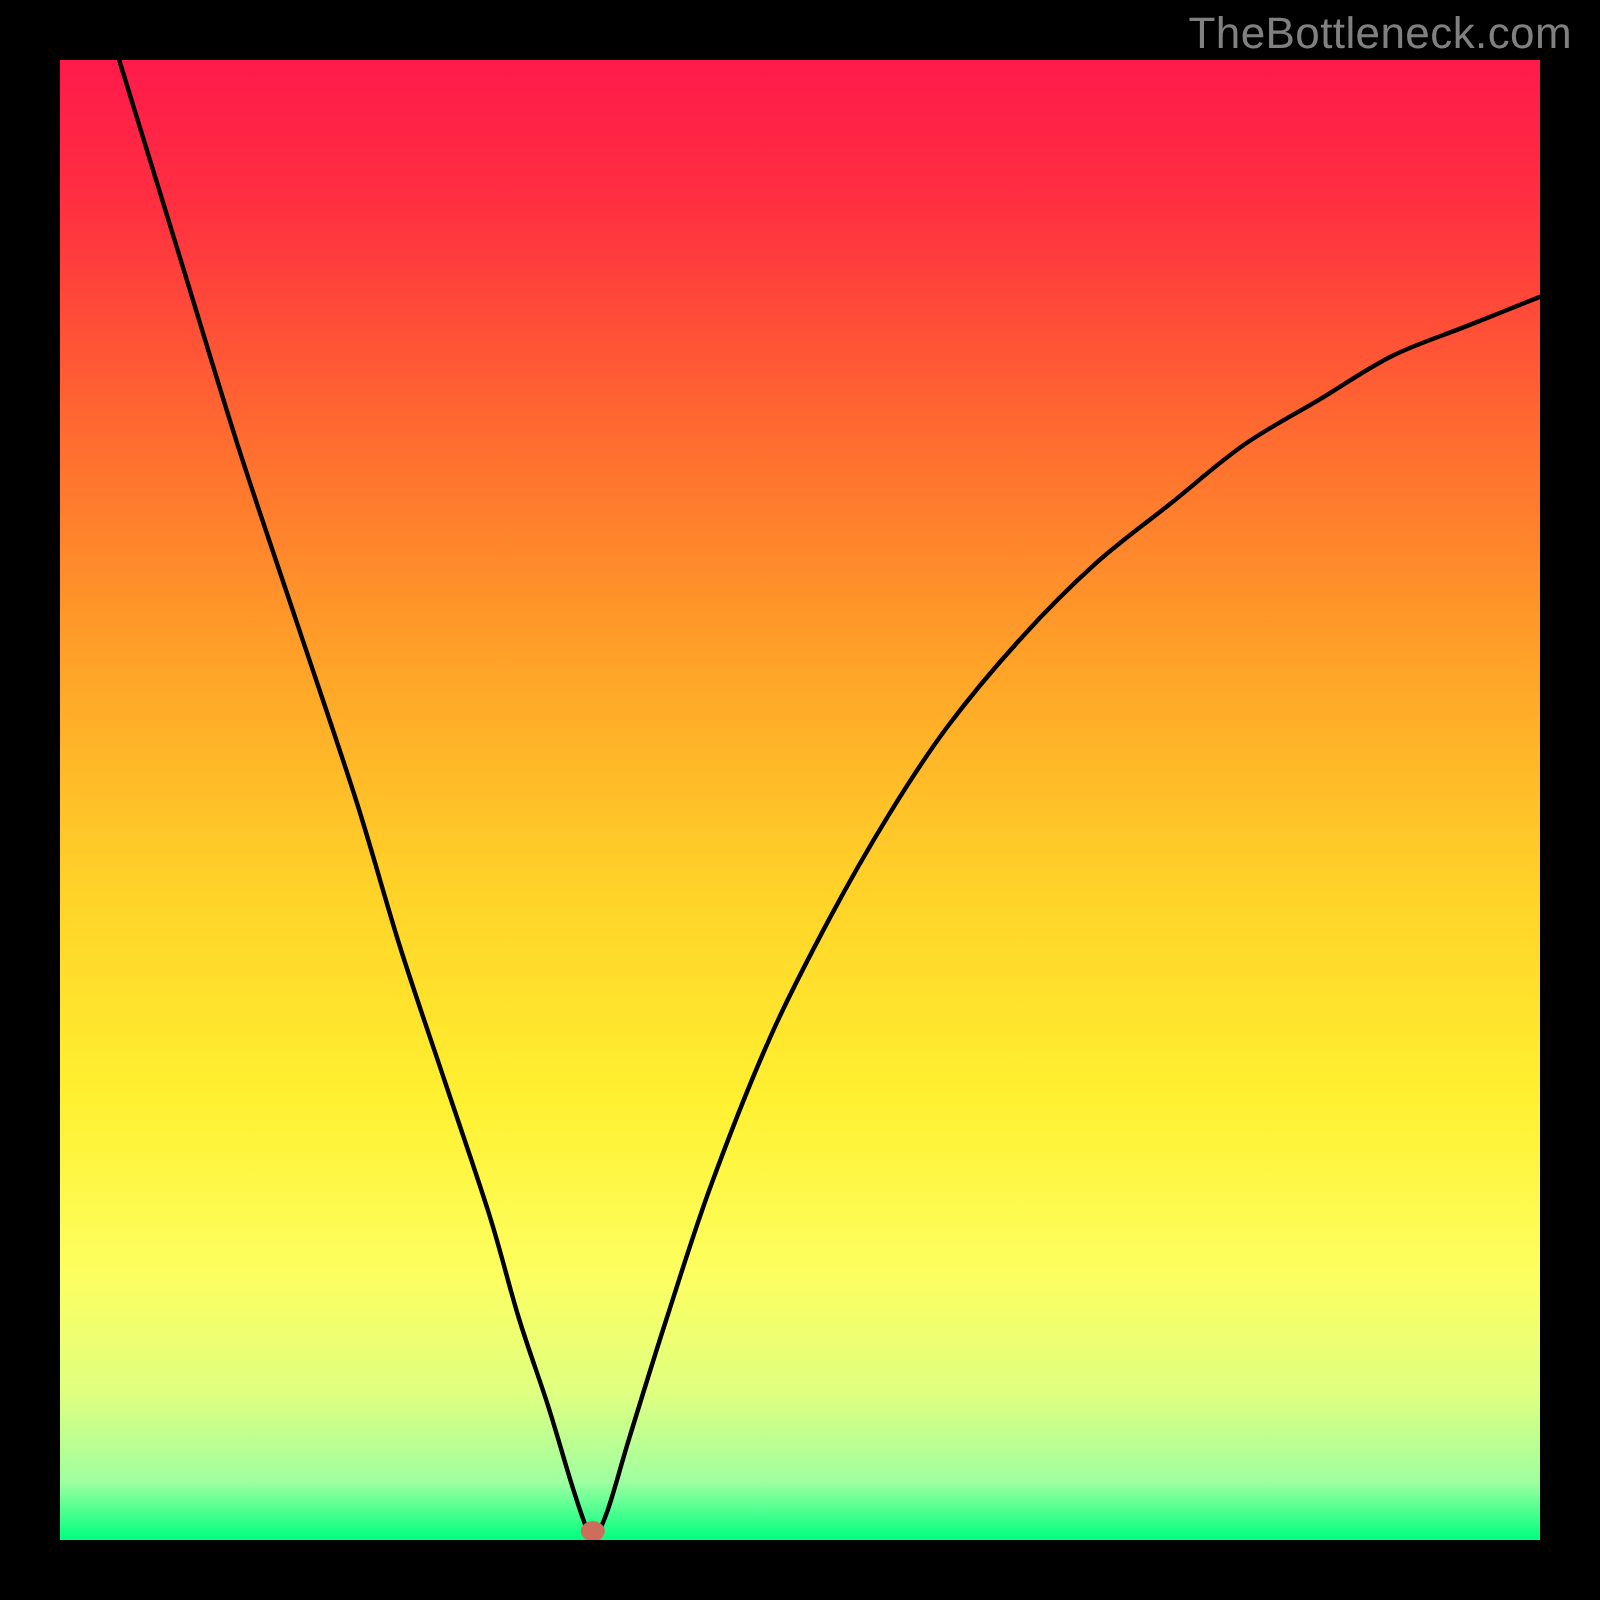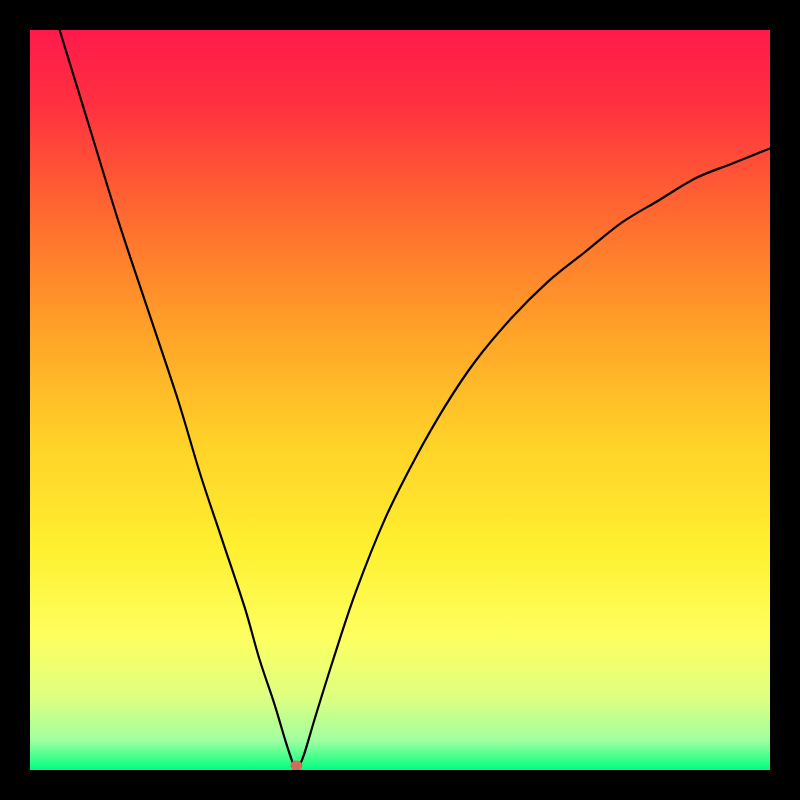--- a/index.html
+++ b/index.html
@@ -48,20 +48,21 @@
   }
   .marker {
     fill: #cf6d5c;
     stroke: none;
   }
 </style>
 </head>
 <body>
 
 <div class="outer">
+  <div class="watermark">TheBottleneck.com</div>
   <div class="plot-wrap">
     <svg viewBox="0 0 740 740" preserveAspectRatio="none">
       <defs>
         <linearGradient id="bg-grad" x1="0" y1="0" x2="0" y2="1">
             <stop offset="0%" stop-color="#ff1a4b"></stop>
             <stop offset="10%" stop-color="#ff3040"></stop>
             <stop offset="25%" stop-color="#ff6a30"></stop>
             <stop offset="40%" stop-color="#ffa028"></stop>
             <stop offset="55.00000000000001%" stop-color="#ffd028"></stop>
             <stop offset="70%" stop-color="#fff030"></stop>

